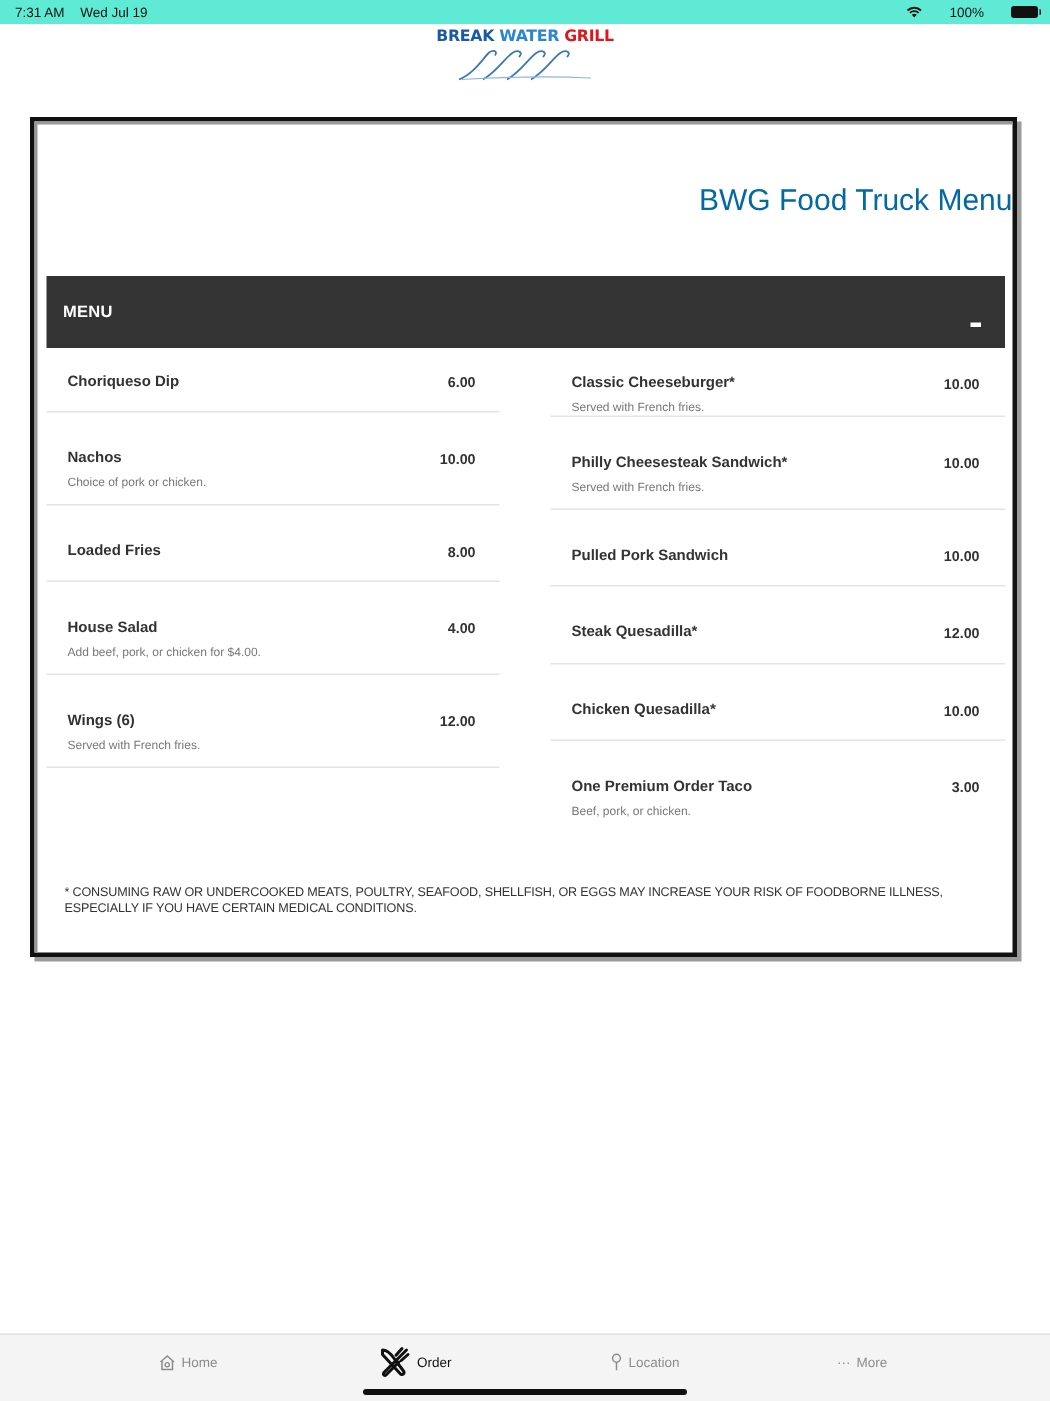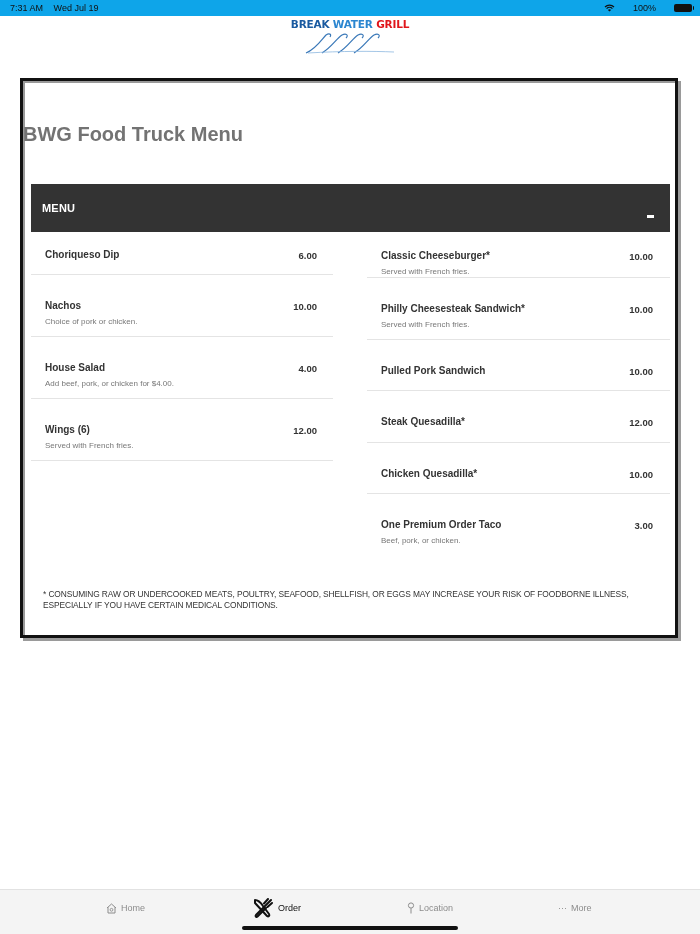--- a/index.html
+++ b/index.html
@@ -1,21 +1,21 @@
 <!DOCTYPE html>
 <html><head>
   <meta charset="utf-8">
   <style>
     * { box-sizing: border-box; margin: 0; padding: 0; }
     html, body { width: 700px; height: 934px; background: #ffffff; overflow: hidden; }
     body { font-family: "Liberation Sans", "DejaVu Sans", sans-serif; color: #333; position: relative; }
 
     .status-bar {
       position: absolute; left: 0; top: 0; width: 700px; height: 16px;
-      background: #0ea5e9; font-size: 9px; color: #111;
+      background: #5eead4; font-size: 9px; color: #111;
       display: flex; align-items: center; justify-content: space-between; padding: 0 8px 0 10px;
     }
     .status-left span { margin-right: 8px; }
     .status-right { display: flex; align-items: center; gap: 18px; }
     .battery { width: 18px; height: 8px; background: #111; border-radius: 2px; position: relative; }
     .battery::after { content: ""; position: absolute; right: -2px; top: 2px; width: 1.5px; height: 4px; background: #111; border-radius: 0 1px 1px 0; }
 
     .logo { position: absolute; left: 0; top: 18px; width: 700px; text-align: center; }
     .logo-text { font-family: "DejaVu Sans", sans-serif; font-weight: bold; font-size: 10.5px; letter-spacing: -0.2px; }
     .logo-text .b1 { color: #1a5aa0; margin-top: 12px; }
@@ -24,22 +24,22 @@
     .waves { display: block; margin: 1px auto 0; }
 
     .frame {
       position: absolute; left: 20px; top: 78px; width: 658px; height: 560px;
       border: 3px solid #111; background: #fff;
       box-shadow: 3px 3px 0 #9a9a9a;
     }
     .frame-inner { position: absolute; inset: 0; border: 2px solid #999; border-right: none; border-bottom: none; }
 
     .menu-title {
-      position: absolute; left: 0; top: 42px; width: 100%; text-align: left;
-      font-size: 20px; font-weight: bold; color: #737373;
+      position: absolute; left: 0; top: 42px; width: 100%; text-align: right;
+      font-size: 20px; font-weight: normal; color: #0369a1;
     }
 
     .menu-header {
       position: absolute; left: 8px; top: 103px; width: 639px; height: 48px;
       background: #333333; color: #fff;
     }
     .menu-header-label { position: absolute; left: 11px; top: 18px; font-size: 11px; font-weight: bold; letter-spacing: 0.2px; }
     .collapse-btn { position: absolute; right: 16px; top: 31px; width: 7px; height: 3px; background: #fff; }
 
     .col { position: absolute; top: 151px; }
@@ -116,20 +116,24 @@
   <div class="col col-left">
     <div class="item" style="height:43px">
       <span class="item-name" style="top:17px">Choriqueso Dip</span>
       <span class="item-price" style="top:18px">6.00</span>
     </div>
     <div class="item" style="height:62px">
       <span class="item-name" style="top:25px">Nachos</span>
       <span class="item-price" style="top:26px">10.00</span>
       <span class="item-desc" style="top:42px">Choice of pork or chicken.</span>
     </div>
+    <div class="item" style="height:51px">
+      <span class="item-name" style="top:25px">Loaded Fries</span>
+      <span class="item-price" style="top:26px">8.00</span>
+    </div>
     <div class="item" style="height:62px">
       <span class="item-name" style="top:25px">House Salad</span>
       <span class="item-price" style="top:26px">4.00</span>
       <span class="item-desc" style="top:42px">Add beef, pork, or chicken for $4.00.</span>
     </div>
     <div class="item" style="height:62px">
       <span class="item-name" style="top:25px">Wings (6)</span>
       <span class="item-price" style="top:26px">12.00</span>
       <span class="item-desc" style="top:42px">Served with French fries.</span>
     </div>

